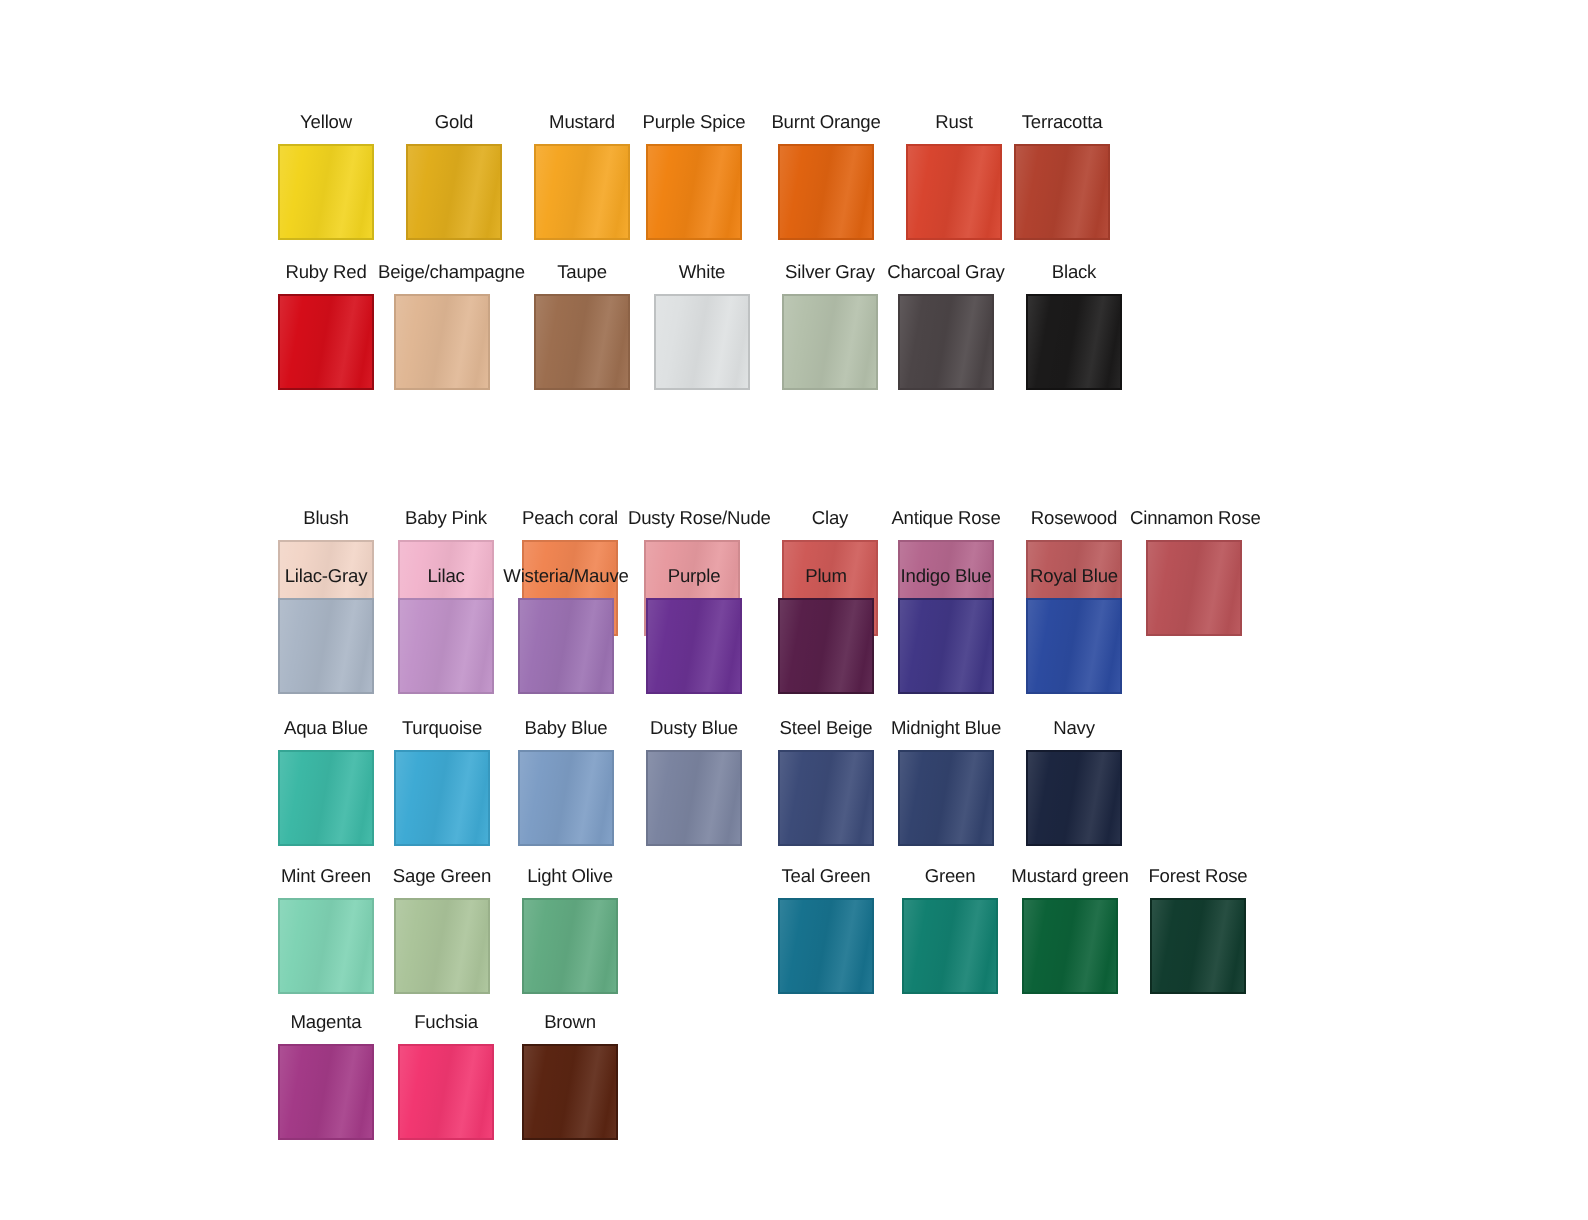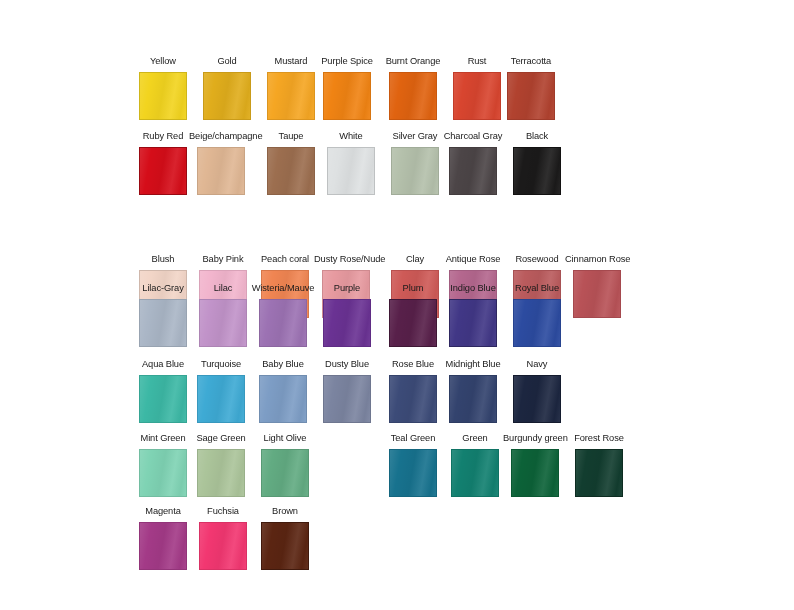--- a/index.html
+++ b/index.html
@@ -210,21 +210,21 @@
       </div>
       <div class="swatch-cell" style="left: 251px;">
         <span class="swatch-label">Baby Blue</span>
         <span class="swatch-box" style="background: rgb(125, 157, 197);"></span>
       </div>
       <div class="swatch-cell" style="left: 315px;">
         <span class="swatch-label">Dusty Blue</span>
         <span class="swatch-box" style="background: rgb(123, 132, 160);"></span>
       </div>
       <div class="swatch-cell" style="left: 381px;">
-        <span class="swatch-label">Rose Blue</span>
+        <span class="swatch-label">Steel Beige</span>
         <span class="swatch-box" style="background: rgb(60, 75, 120);"></span>
       </div>
       <div class="swatch-cell" style="left: 441px;">
         <span class="swatch-label">Midnight Blue</span>
         <span class="swatch-box" style="background: rgb(51, 67, 110);"></span>
       </div>
       <div class="swatch-cell" style="left: 505px;">
         <span class="swatch-label">Navy</span>
         <span class="swatch-box dark" style="background: rgb(28, 38, 64);"></span>
       </div>
@@ -244,21 +244,21 @@
       </div>
       <div class="swatch-cell" style="left: 381px;">
         <span class="swatch-label">Teal Green</span>
         <span class="swatch-box" style="background: rgb(23, 114, 142);"></span>
       </div>
       <div class="swatch-cell" style="left: 443px;">
         <span class="swatch-label">Green</span>
         <span class="swatch-box" style="background: rgb(18, 128, 112);"></span>
       </div>
       <div class="swatch-cell" style="left: 503px;">
-        <span class="swatch-label">Burgundy green</span>
+        <span class="swatch-label">Mustard green</span>
         <span class="swatch-box" style="background: rgb(12, 98, 56);"></span>
       </div>
       <div class="swatch-cell" style="left: 567px;">
         <span class="swatch-label">Forest Rose</span>
         <span class="swatch-box dark" style="background: rgb(18, 61, 47);"></span>
       </div>
     </div>
     <div class="swatch-row" style="top: 505px;">
       <div class="swatch-cell" style="left: 131px;">
         <span class="swatch-label">Magenta</span>

